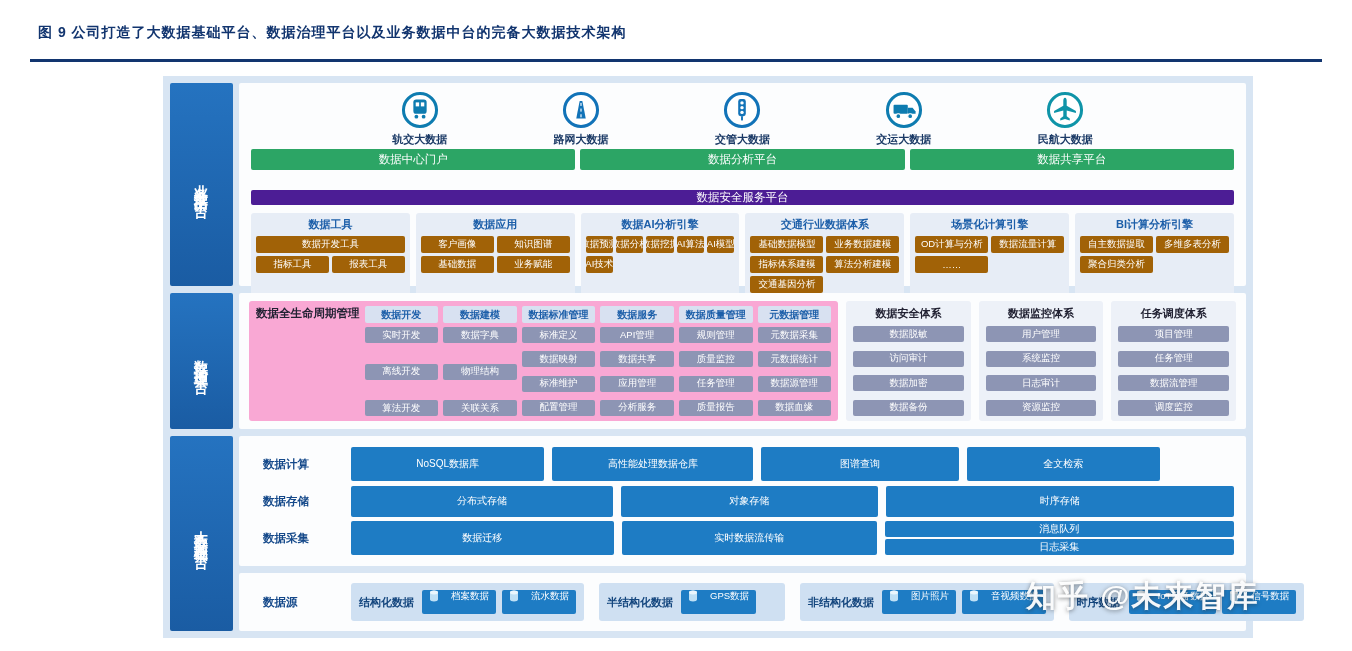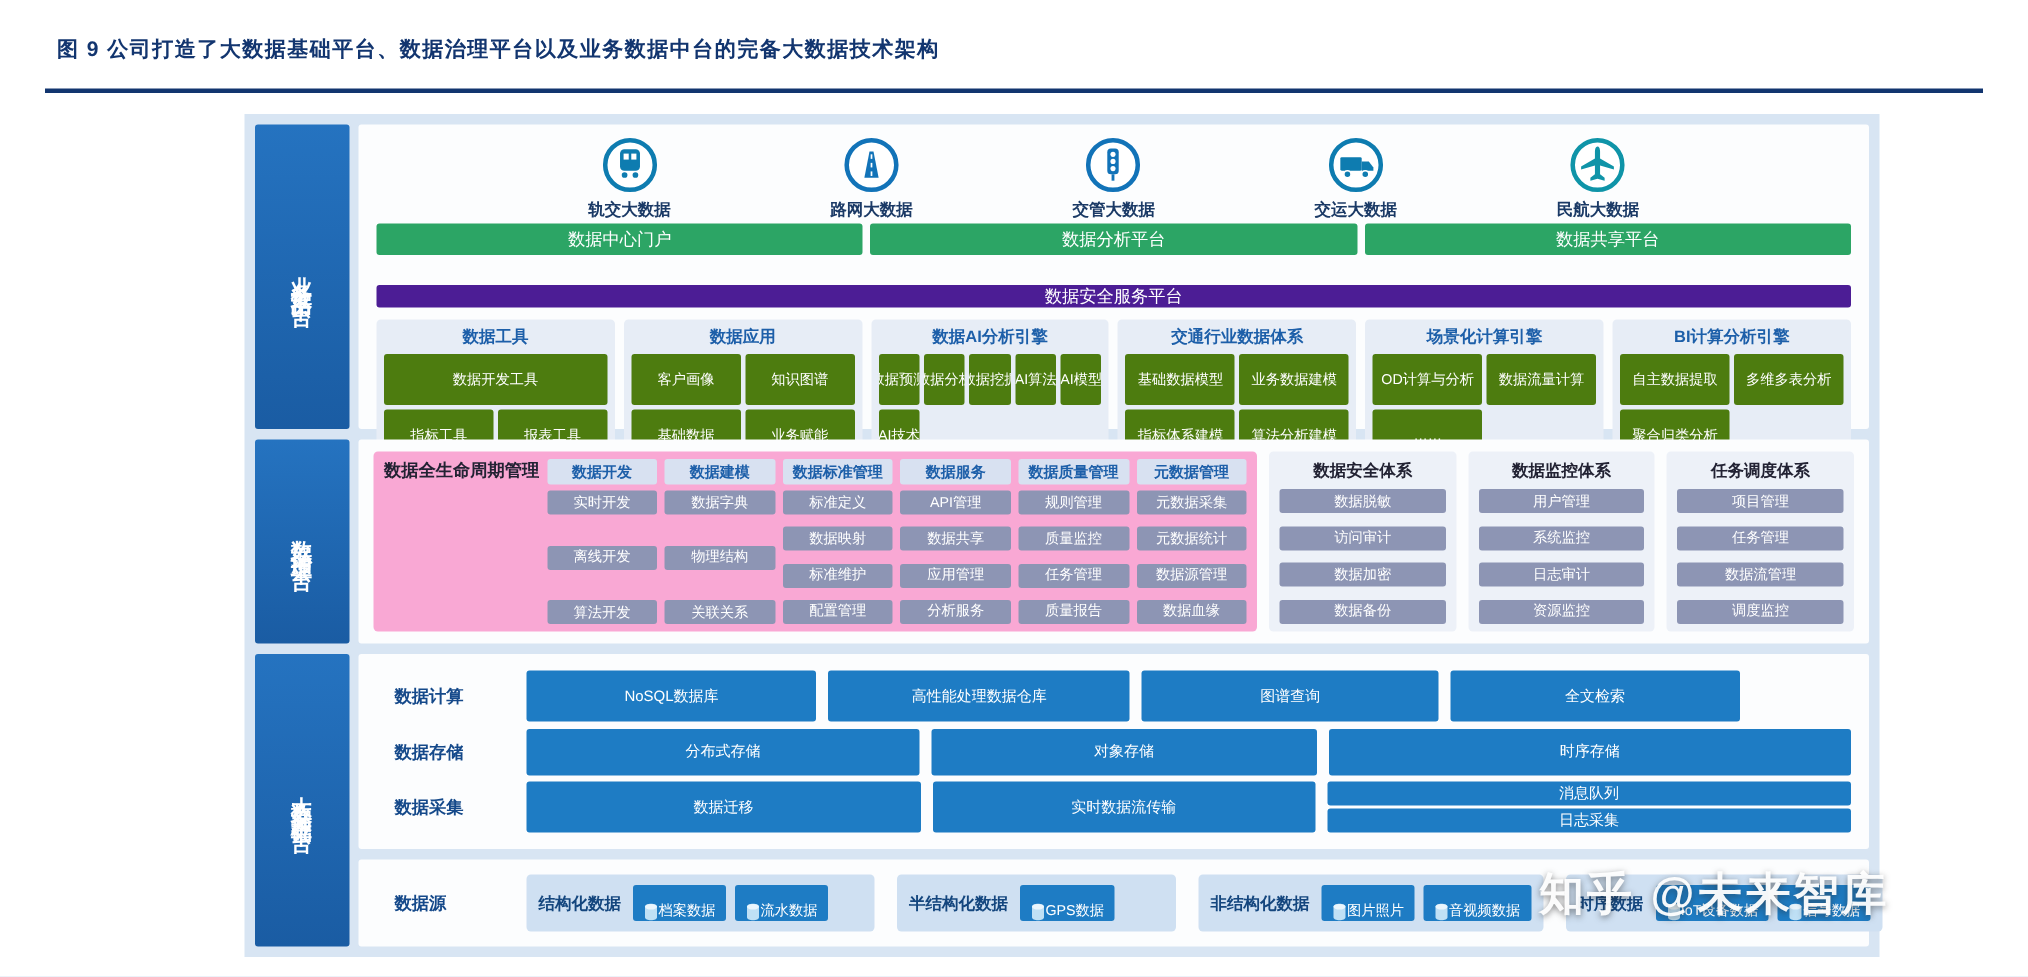--- a/index.html
+++ b/index.html
@@ -20,21 +20,21 @@
   .domain{display:flex;flex-direction:column;align-items:center;gap:3px}
   .domain svg{width:38px;height:38px}
   .dlabel{font-size:11px;font-weight:bold;color:#1b3a66;white-space:nowrap}
   .green-bars{display:flex;gap:5px;margin-top:2px}
   .green-bar{flex:1;height:21px;background:#2ca565;color:#fff;font-size:11.5px;display:flex;align-items:center;justify-content:center;border-radius:2px}
   .sec-bar{height:21px;margin-top:20px;background:#4c1d95;color:#fff;font-size:11.5px;display:flex;align-items:center;justify-content:center;border-radius:2px}
   .biz-groups{display:flex;gap:6px;margin-top:8px;flex:1}
   .bgroup{flex:1;background:#e7edf6;border-radius:3px;padding:4px 5px;display:flex;flex-direction:column;gap:4px;min-width:0}
   .bgroup h4{font-size:11px;color:#1d5fa9;text-align:center;font-weight:bold}
   .bgrid{display:grid;gap:3px;grid-template-columns:1fr 1fr;align-content:start;flex:1}
-  .btn{background:#4d7c0f;color:#fff;font-size:9.5px;height:34px;display:flex;align-items:center;justify-content:center;border-radius:2px;white-space:nowrap;overflow:hidden}
+  .btn{background:#a16207;color:#fff;font-size:9.5px;height:17px;display:flex;align-items:center;justify-content:center;border-radius:2px;white-space:nowrap;overflow:hidden}
   .g1 .bgrid .btn:first-child{grid-column:1/-1}
   .g3 .bgrid{grid-template-columns:1fr 1fr 1fr 1fr 1fr}
 
   
   .gov{padding:8px 10px;display:flex;gap:8px}
   .lifecycle{flex:5.2;background:#f9a8d4;border-radius:3px;padding:5px 7px;display:flex;flex-direction:row;gap:5px;min-width:0}
   .lifecycle h3{text-align:center;font-size:11.5px;font-weight:bold;color:#223}
   .life-cols{display:flex;gap:5px;flex:1;min-height:0}
   .lcol{flex:1;display:flex;flex-direction:column;gap:4px;min-width:0}
   .lcol .head{background:#d8e1f1;color:#1d5fa9;font-weight:bold;font-size:10px;height:17px;display:flex;align-items:center;justify-content:center;border-radius:2px;white-space:nowrap;overflow:hidden}
@@ -56,21 +56,21 @@
   .cell.wide{grid-column:1/-1}
   .stack{display:flex;flex-direction:column;gap:2px}
   .stack .fbtn{flex:1}
 
   .found-src{flex:0 0 58px;display:flex;align-items:center;padding:7px 12px 7px 8px;gap:8px}
   .src-groups{flex:1;display:flex;align-items:center;min-width:0}
   .src-group{background:#cfe0f2;border-radius:3px;padding:6px 8px;display:flex;align-items:center;gap:8px;margin-right:15px;height:38px}
   .src-group.src-last{margin-left:auto;margin-right:14px}
   .src-title{font-size:11px;font-weight:bold;color:#14467e;white-space:nowrap}
   .src-items{display:flex;gap:6px}
-  .src-btn{background:#1e7cc4;color:#fff;height:24px;padding:0 7px;display:flex;align-items:flex-end;gap:0;font-size:9.5px;border-radius:2px;white-space:nowrap}
+  .src-btn{background:#1e7cc4;color:#fff;height:24px;padding:0 7px;display:flex;align-items:flex-start;gap:12px;font-size:9.5px;border-radius:2px;white-space:nowrap}
   .src-btn svg{width:10px;height:12px;flex:none}
 
   .watermark{position:absolute;left:1026px;top:576px;font-size:30px;font-weight:bold;color:rgba(255,255,255,.95);text-shadow:0 1px 4px rgba(40,40,40,.55);letter-spacing:2px;z-index:5;white-space:nowrap}
 </style>
 </head>
 <body>
 
 <h1 class="title">图 9 公司打造了大数据基础平台、数据治理平台以及业务数据中台的完备大数据技术架构</h1>
 <div class="title-rule"></div>
 

